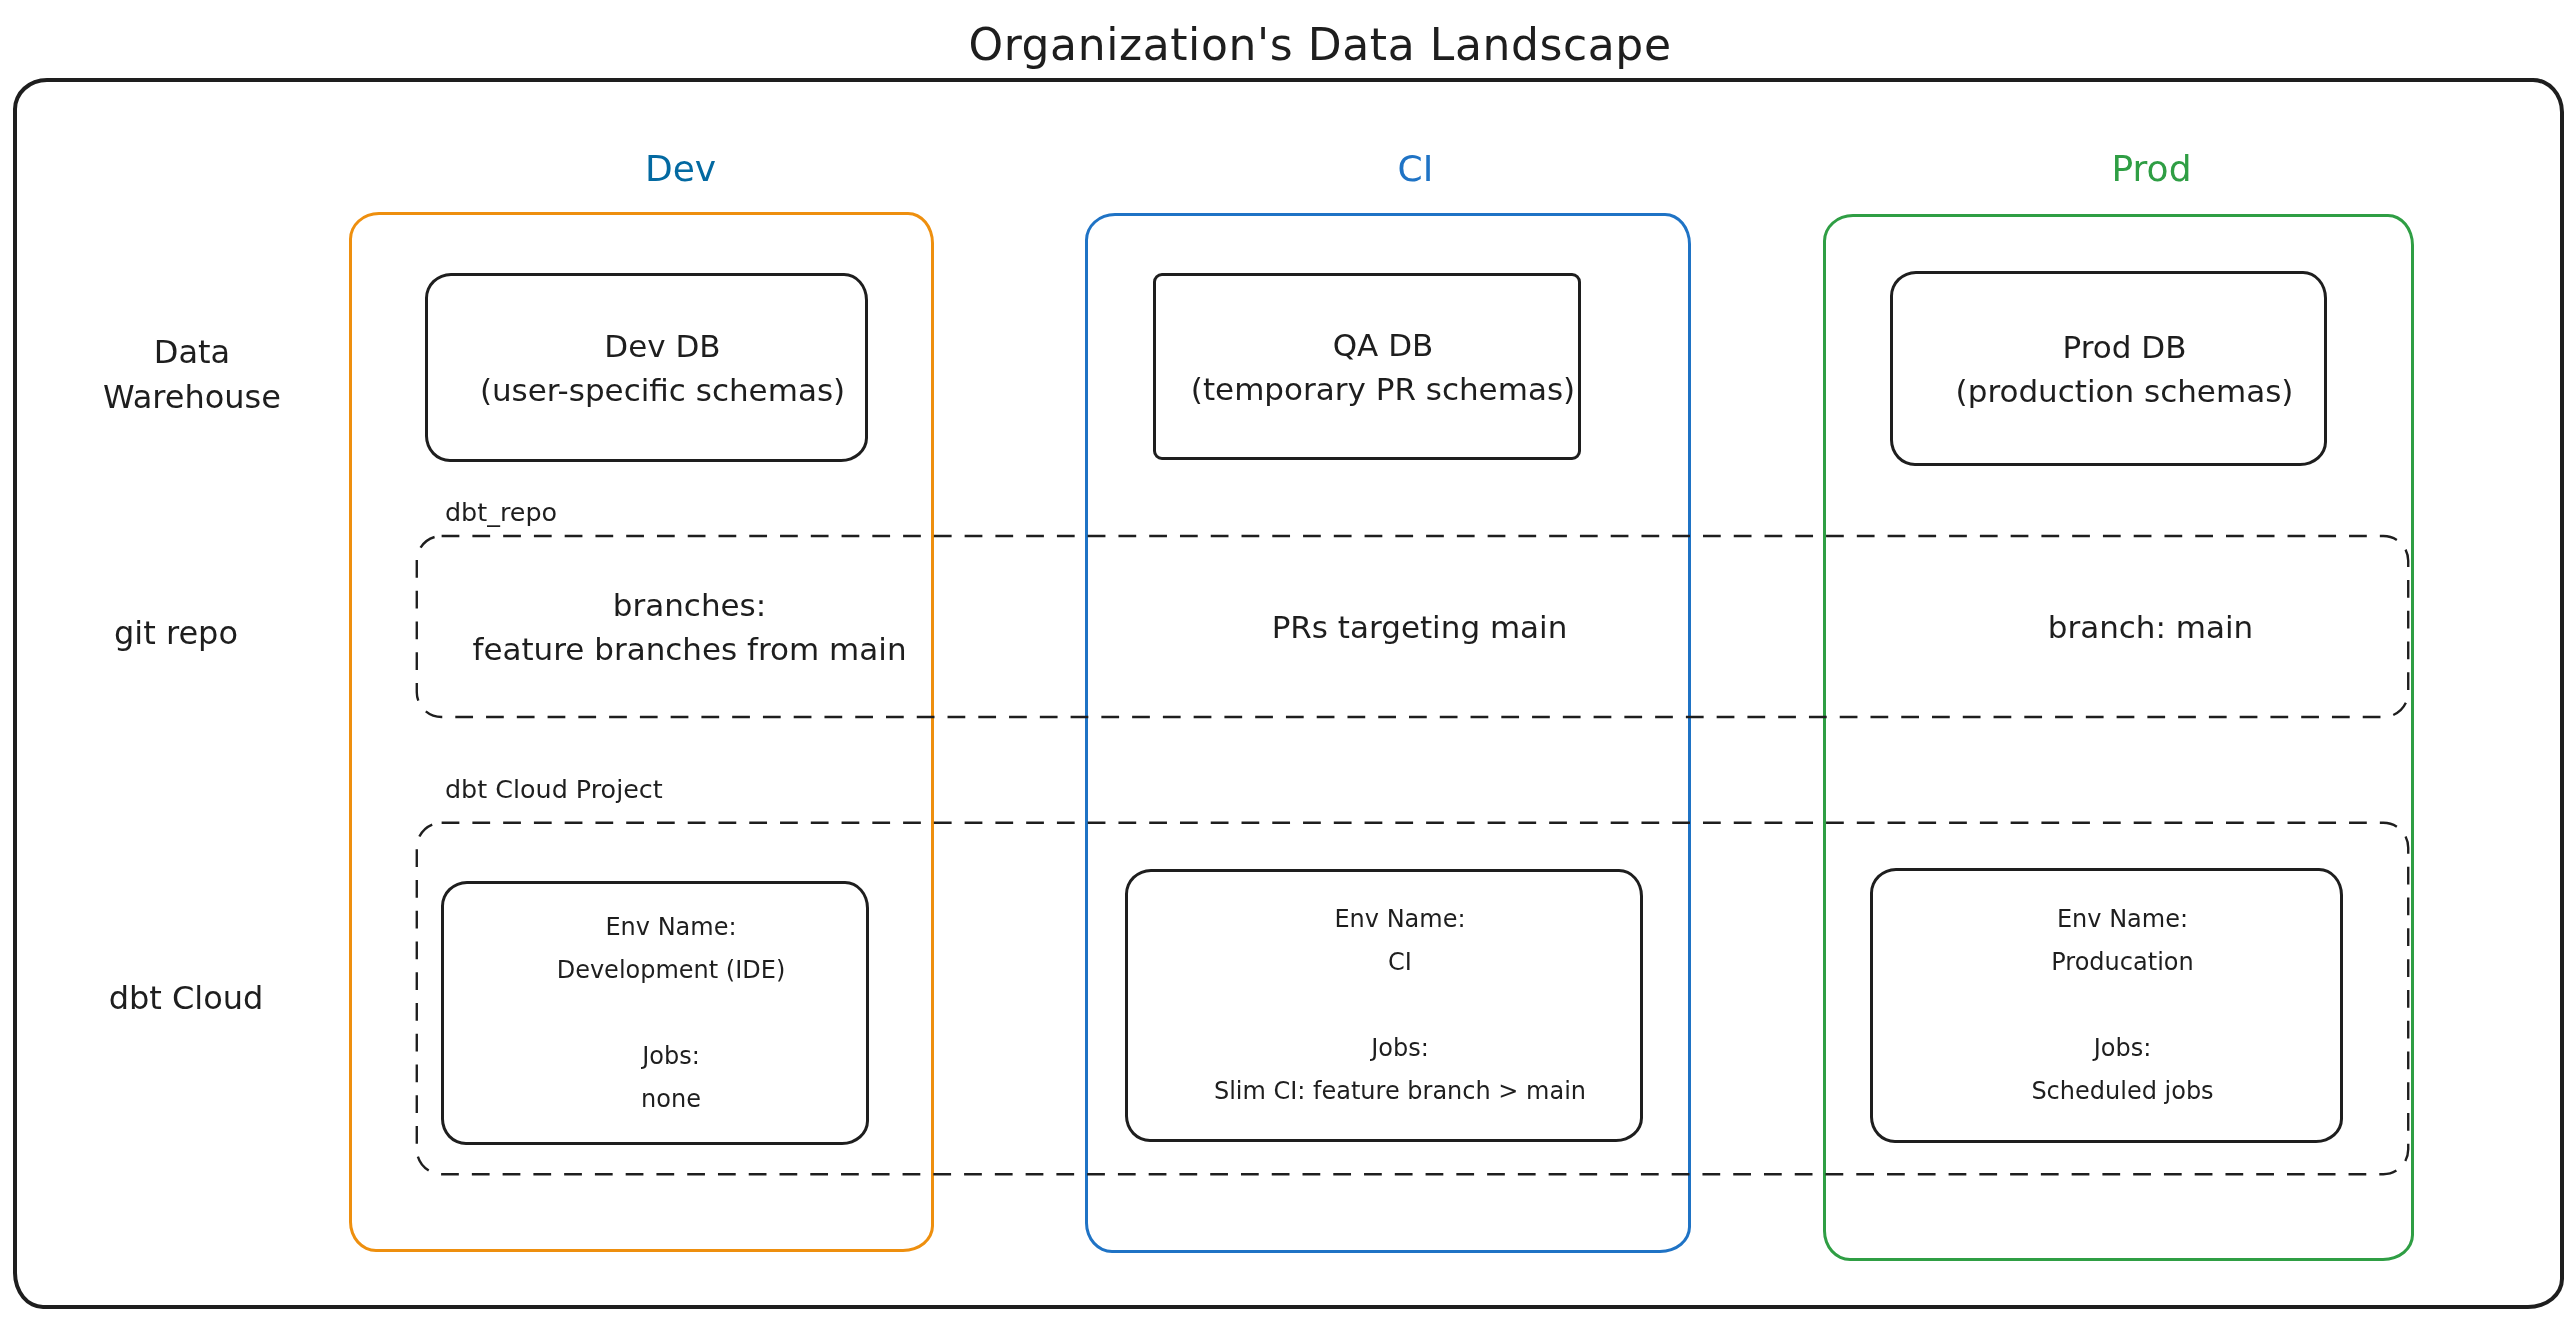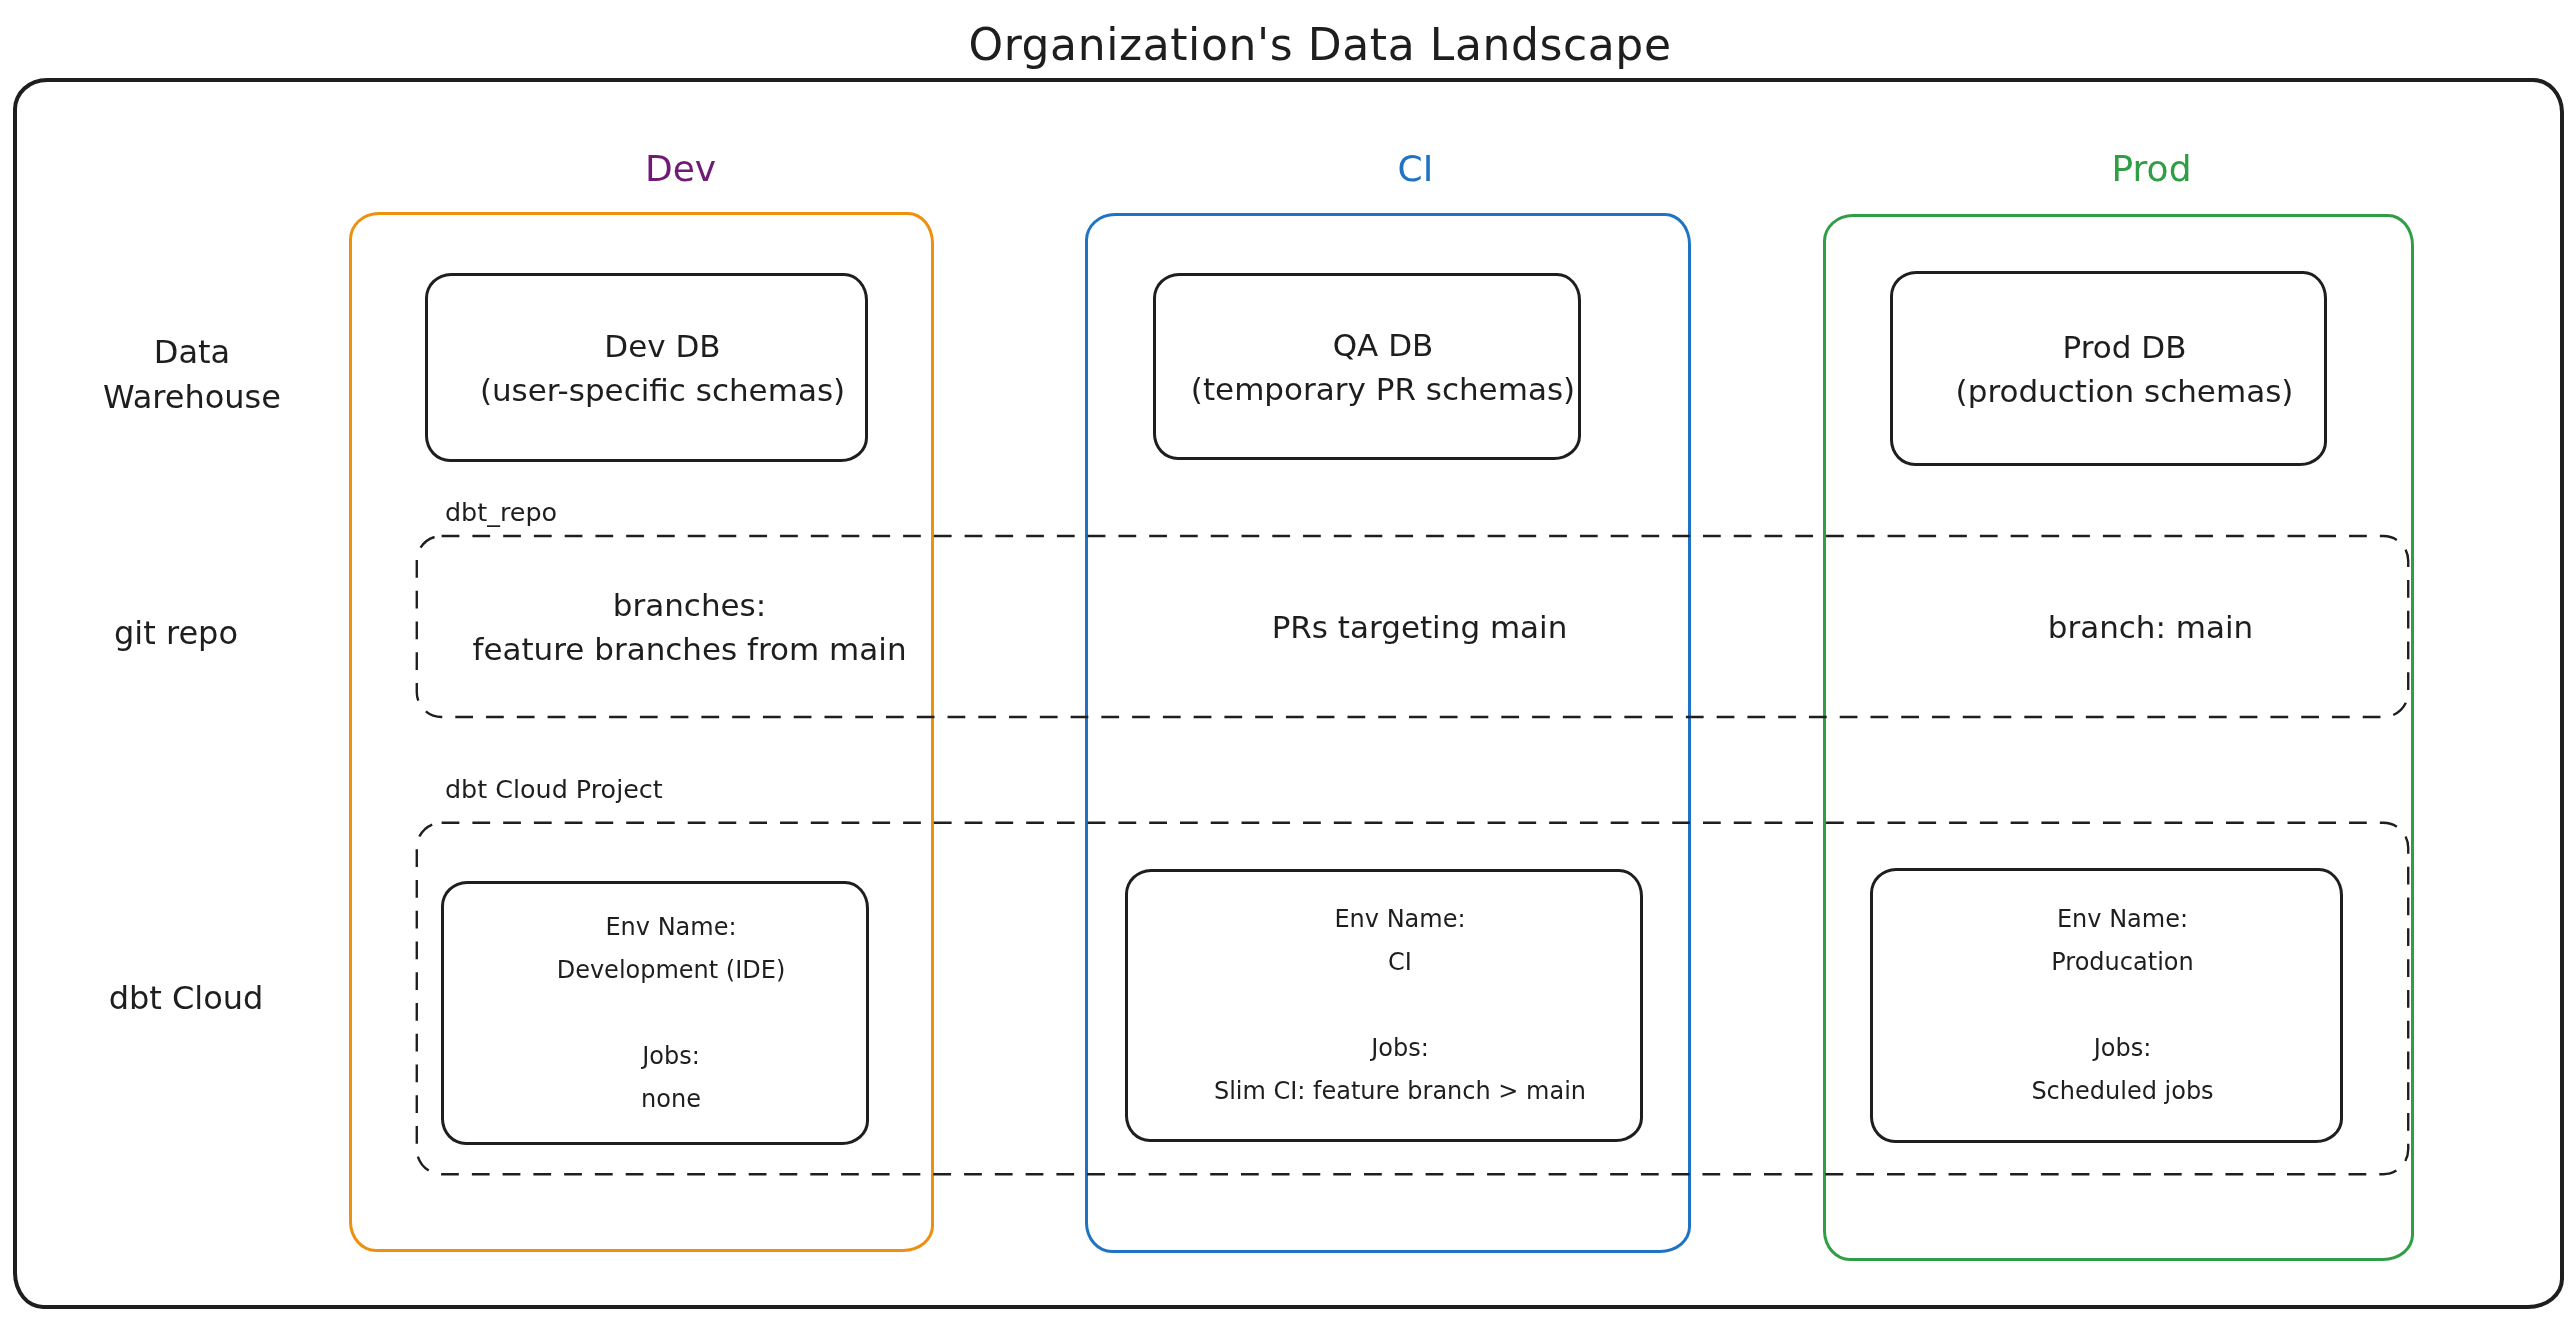--- a/index.html
+++ b/index.html
@@ -34,21 +34,21 @@
   }
 
   .outer-frame {
     left: 13px; top: 78px; width: 2551px; height: 1231px;
     border: 4.1px solid #1e1e1e;
     border-radius: 34px 31px 36px 30px / 31px 34px 30px 36px;
     box-sizing: border-box;
   }
 
   .col-header { top: 142px; width: 237px; height: 53px; font-size: 36px; }
-  .col-header.dev  { left: 530px;  color: #701a75; }
+  .col-header.dev  { left: 530px;  color: #0369a1; }
   .col-header.ci   { left: 1265px; color: #1f73c5; }
   .col-header.prod { left: 2001px; color: #2f9e44; }
 
   .col-box {
     border-width: 3.6px; border-style: solid;
     border-radius: 30px 26px 31px 27px / 27px 31px 26px 30px;
     box-sizing: border-box;
     background: transparent;
   }
   .col-box.dev  { left: 349px;  top: 212px; width: 585px;  height: 1040px; border-color: #ee8f0e; }
@@ -61,21 +61,21 @@
   .row-label.cloud     { left: 24px; top: 975px; width: 260px; height: 47px; }
 
   .ink-box {
     border: 3.6px solid #1e1e1e;
     border-radius: 26px 24px 27px 25px / 25px 27px 24px 26px;
     box-sizing: border-box;
     background: #ffffff;
   }
   .db-box { font-size: 31px; line-height: 44px; }
   .db-box.dev  { left: 425px;  top: 273px; width: 443px; height: 189px; }
-  .db-box.qa   { left: 1153px; top: 273px; width: 428px; height: 187px; }
+  .db-box.qa   { left: 1153px; top: 273px; width: 428px; height: 187px; border-radius: 9px; }
   .db-box.prod { left: 1890px; top: 271px; width: 437px; height: 195px; }
 
   .band-label { font-size: 25.4px; height: 36px; }
   .band-label.git   { left: 413px; top: 497px; }
   .band-label.cloud { left: 413px; top: 774px; }
 
   .dashed-band { pointer-events: none; }
   .dashed-band.git   { left: 383px; top: 534px;  width: 1995px; height: 185px; }
   .dashed-band.cloud { left: 383px; top: 821px; width: 1995px; height: 355px; }
 

